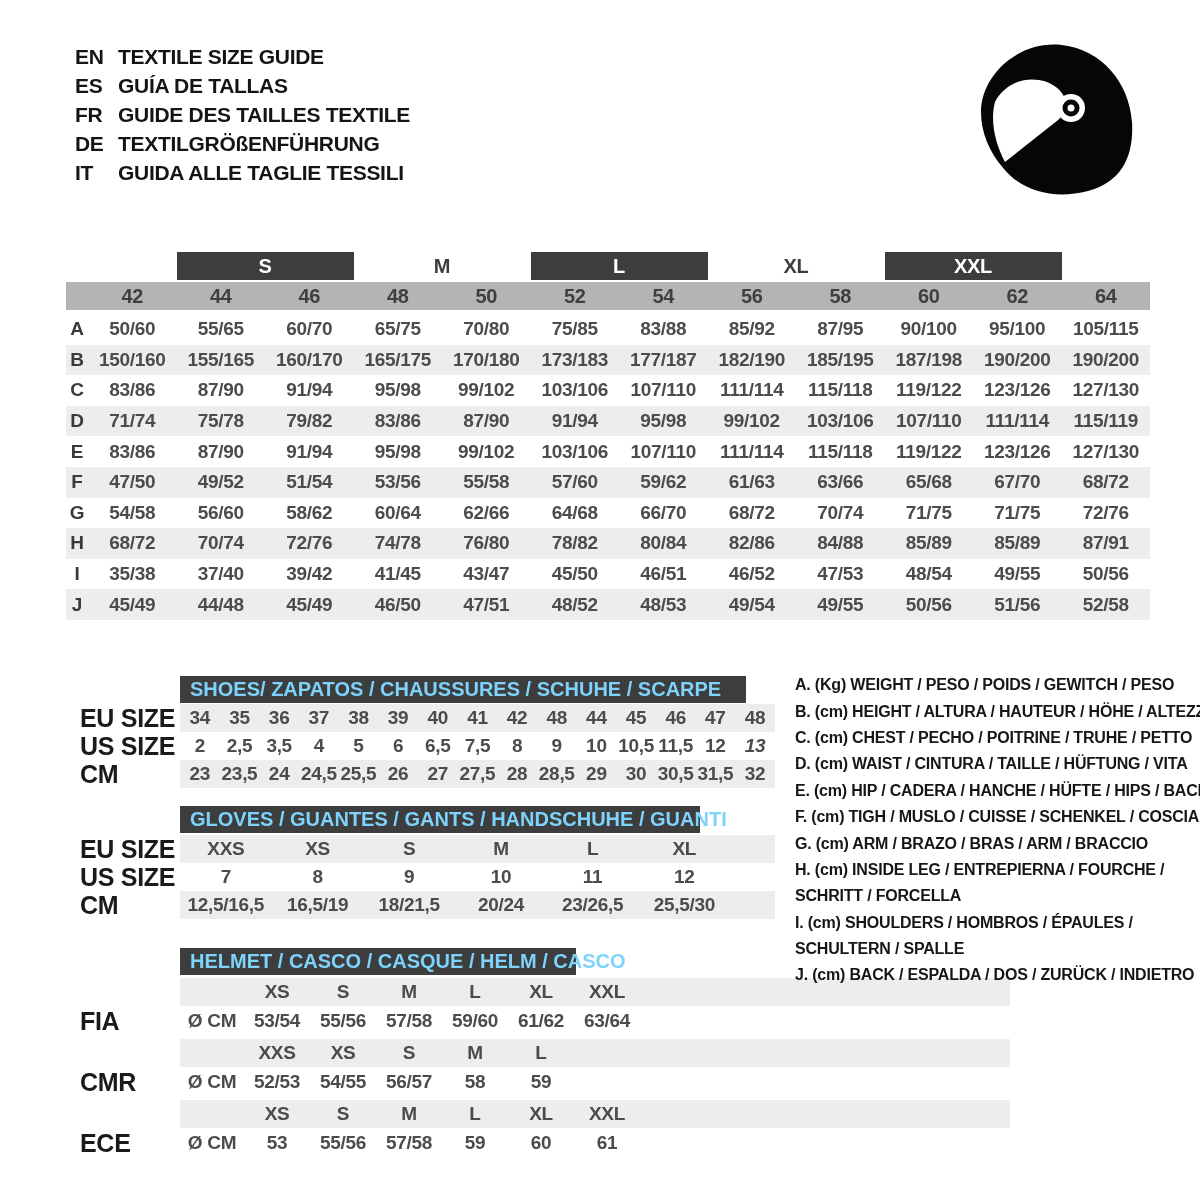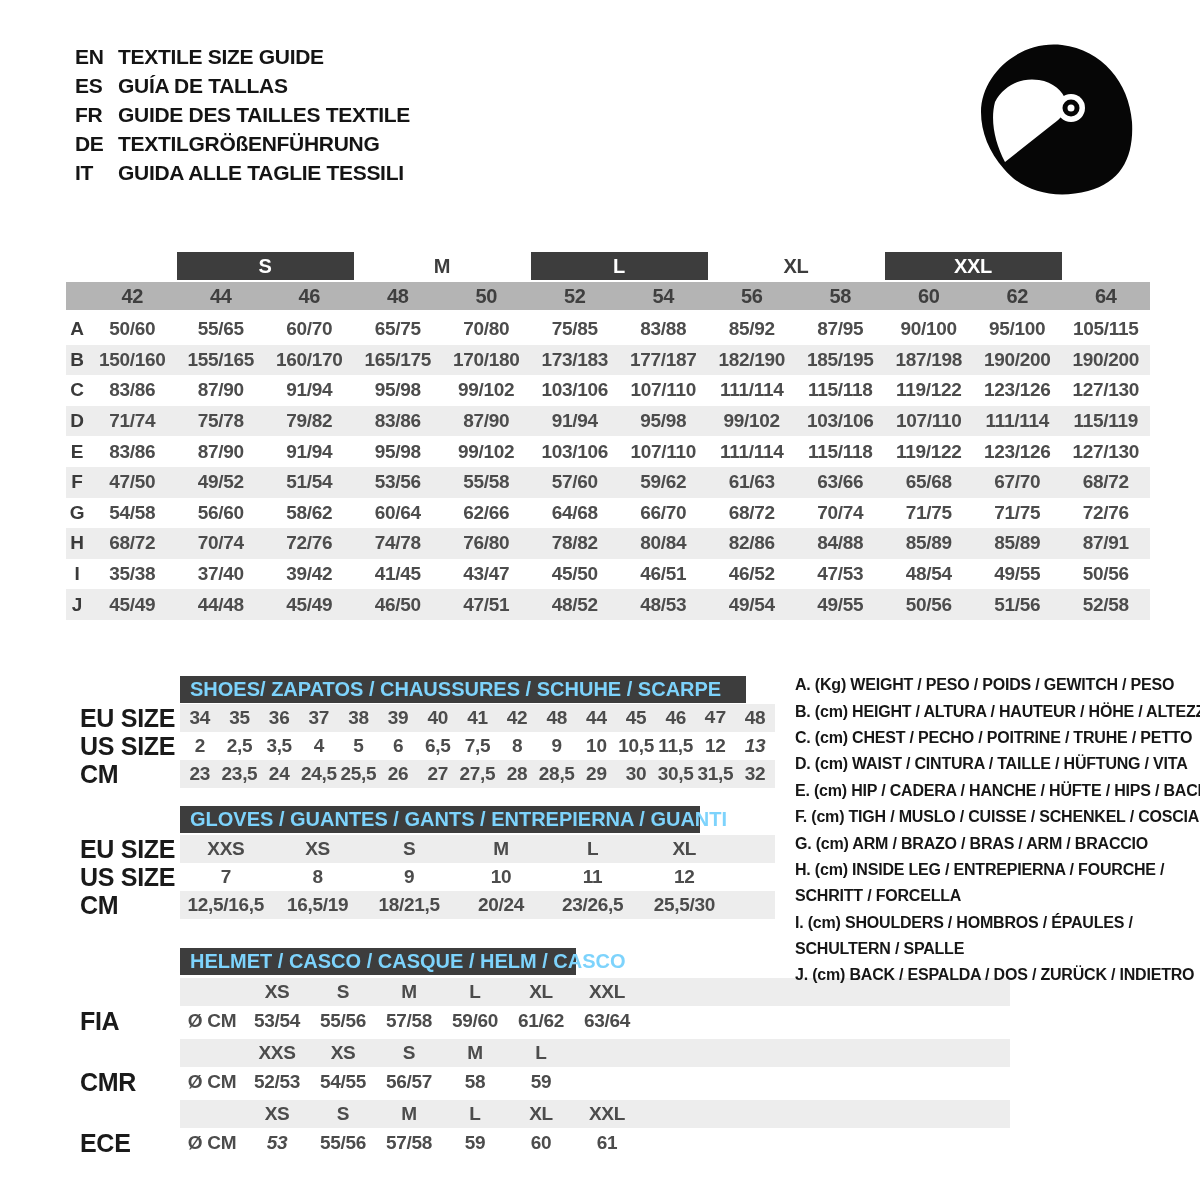--- a/index.html
+++ b/index.html
@@ -280,21 +280,21 @@
           <div class="sec-cell" style="width: 39.67px;">37</div>
           <div class="sec-cell" style="width: 39.67px;">38</div>
           <div class="sec-cell" style="width: 39.67px;">39</div>
           <div class="sec-cell" style="width: 39.67px;">40</div>
           <div class="sec-cell" style="width: 39.67px;">41</div>
           <div class="sec-cell" style="width: 39.67px;">42</div>
           <div class="sec-cell" style="width: 39.67px;">48</div>
           <div class="sec-cell" style="width: 39.67px;">44</div>
           <div class="sec-cell" style="width: 39.67px;">45</div>
           <div class="sec-cell" style="width: 39.67px;">46</div>
-          <div class="sec-cell" style="width: 39.67px; font-family: Liberation Mono, monospace;">47</div>
+          <div class="sec-cell" style="width: 39.67px;">47</div>
           <div class="sec-cell" style="width: 39.67px;">48</div>
         </div>
       </div>
       <div class="sec-row" style="top: 28px;">
         <div class="sec-label">US SIZE</div>
         <div class="sec-body" style="width: 595px;">
           <div class="sec-cell" style="width: 39.67px;">2</div>
           <div class="sec-cell" style="width: 39.67px;">2,5</div>
           <div class="sec-cell" style="width: 39.67px;">3,5</div>
           <div class="sec-cell" style="width: 39.67px;">4</div>
@@ -326,21 +326,21 @@
           <div class="sec-cell" style="width: 39.67px;">28,5</div>
           <div class="sec-cell" style="width: 39.67px;">29</div>
           <div class="sec-cell" style="width: 39.67px;">30</div>
           <div class="sec-cell" style="width: 39.67px;">30,5</div>
           <div class="sec-cell" style="width: 39.67px;">31,5</div>
           <div class="sec-cell" style="width: 39.67px;">32</div>
         </div>
       </div>
     </div>
 
-  <div id="gloves-bar" class="sec-bar">GLOVES / GUANTES / GANTS / ENTREPIERNA / GUANTI</div>
+  <div id="gloves-bar" class="sec-bar">GLOVES / GUANTES / GANTS / HANDSCHUHE / GUANTI</div>
   <div id="gloves-rows">
       <div class="sec-row" style="top: 0px;">
         <div class="sec-label">EU SIZE</div>
         <div class="sec-body stripe" style="width: 595px;">
           <div class="sec-cell" style="width: 91.7px;">XXS</div>
           <div class="sec-cell" style="width: 91.7px;">XS</div>
           <div class="sec-cell" style="width: 91.7px;">S</div>
           <div class="sec-cell" style="width: 91.7px;">M</div>
           <div class="sec-cell" style="width: 91.7px;">L</div>
           <div class="sec-cell" style="width: 91.7px;">XL</div>
@@ -429,21 +429,21 @@
           <div class="sec-cell" style="width: 66px;">M</div>
           <div class="sec-cell" style="width: 66px;">L</div>
           <div class="sec-cell" style="width: 66px;">XL</div>
           <div class="sec-cell" style="width: 66px;">XXL</div>
         </div>
       </div>
       <div class="sec-row" style="top: 151px;">
         <div class="sec-label">ECE</div>
         <div class="sec-body" style="width: 830px;">
           <div class="sec-cell" style="width: 64px;">Ø CM</div>
-          <div class="sec-cell" style="width: 66px; font-style: italic;">53</div>
+          <div class="sec-cell" style="width: 66px;">53</div>
           <div class="sec-cell" style="width: 66px;">55/56</div>
           <div class="sec-cell" style="width: 66px;">57/58</div>
           <div class="sec-cell" style="width: 66px;">59</div>
           <div class="sec-cell" style="width: 66px;">60</div>
           <div class="sec-cell" style="width: 66px;">61</div>
         </div>
       </div>
     </div>
 
   <div id="legend">

